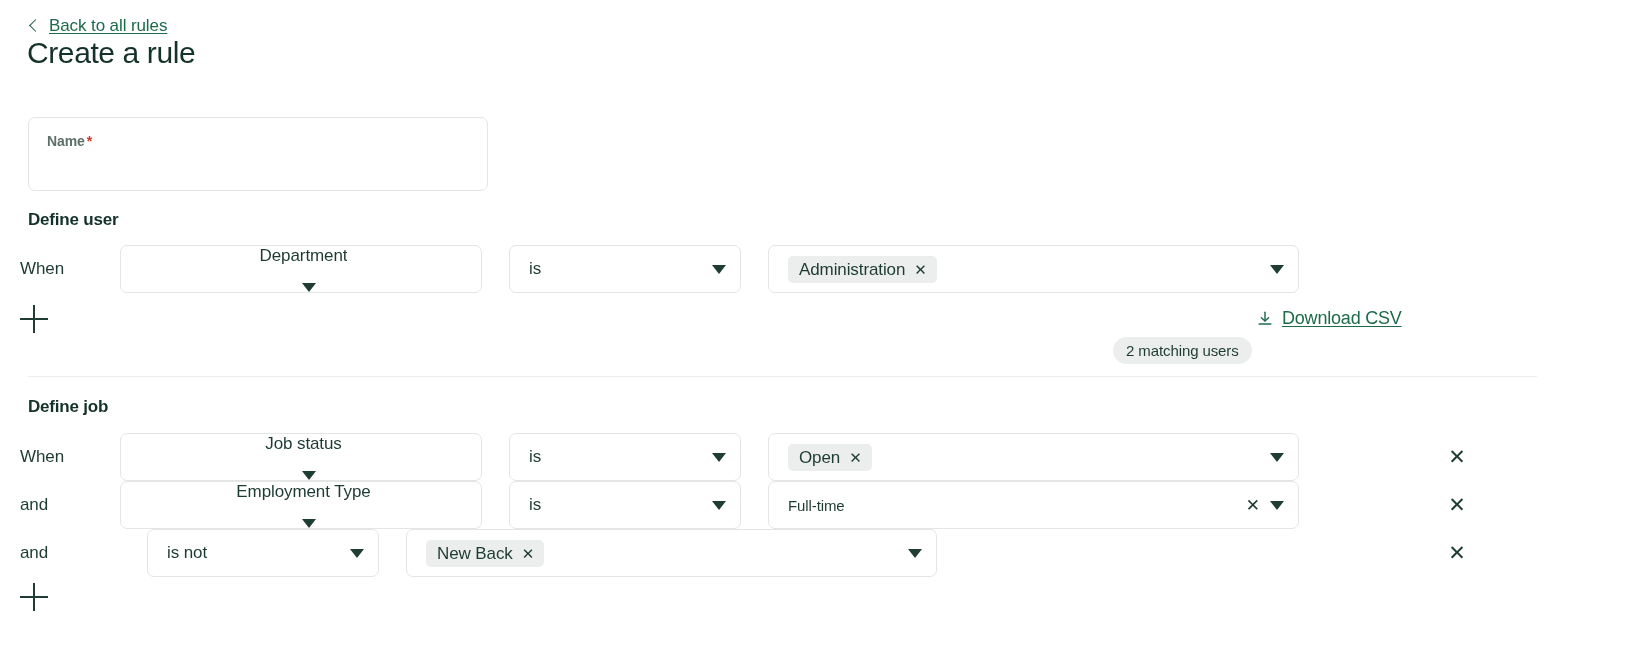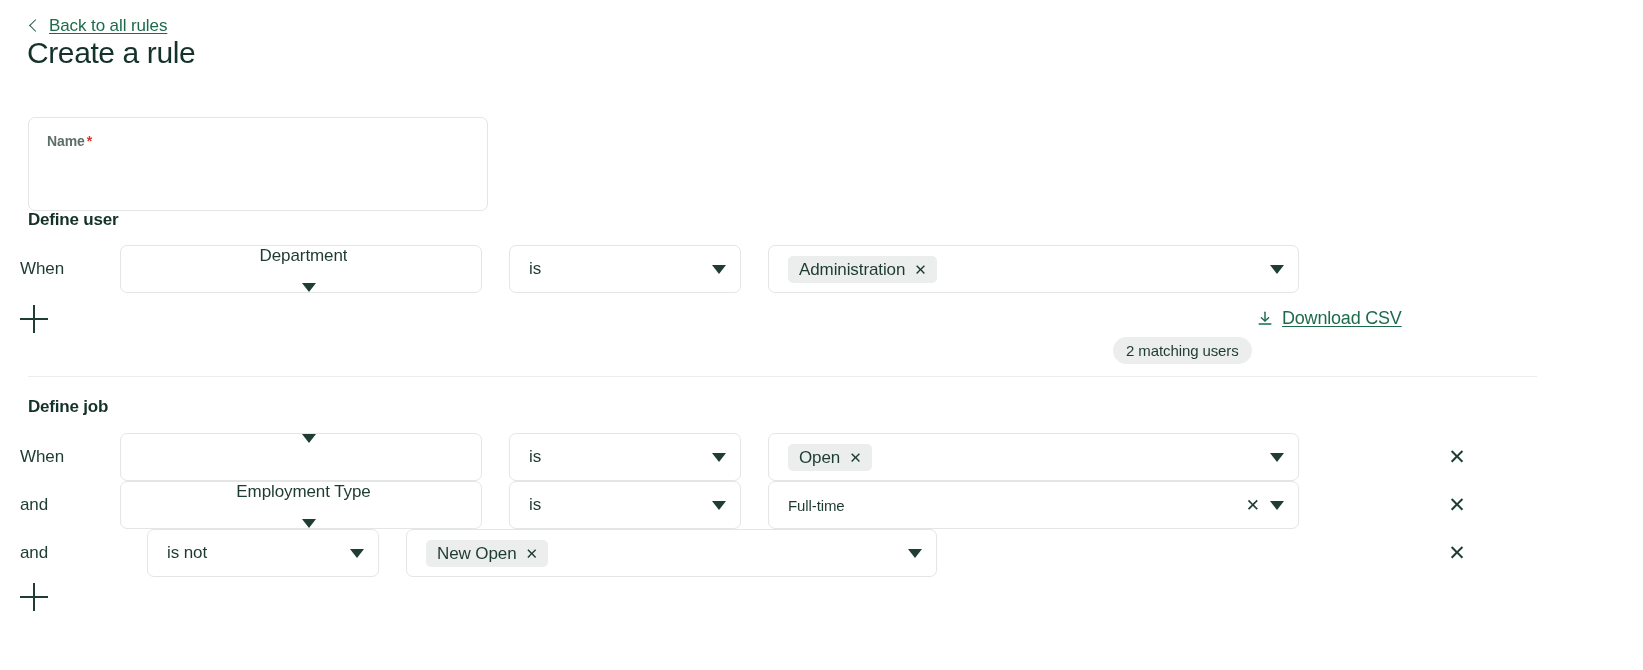--- a/index.html
+++ b/index.html
@@ -65,21 +65,21 @@
     color: #14312a;
     margin: 0;
   }
 
   
   .name-field {
     position: absolute;
     left: 28px;
     top: 117px;
     width: 460px;
-    height: 94px;
+    height: 74px;
     border: 1px solid #e3e6e4;
     border-radius: 7px;
     background: #fff;
     padding: 14px 18px 0 18px;
   }
   .name-label {
     font-size: 14px;
     font-weight: bold;
     color: #5d6f69;
     letter-spacing: -0.1px;
@@ -319,20 +319,21 @@
   <span class="download-link">Download CSV</span>
 </div>
 
 <div class="divider"></div>
 
 <div class="section-heading" id="heading-job">Define job</div>
 
 <div class="rule-row" style="left:0px; top:433px;">
   <span class="conj">When</span>
   <div class="select-box w-field gap-a">
+    <span class="sel-text">Job status</span>
     <span class="caret"></span>
   </div>
   <div class="select-box w-op gap-b">
     <span class="sel-text">is</span>
     <span class="caret"></span>
   </div>
   <div class="select-box w-value gap-c">
     <span class="value-inner">
       <span class="chip">
         <span>Open</span>
@@ -366,21 +367,21 @@
 
 <div class="rule-row" style="left:0px; top:529px;">
   <span class="conj">and</span>
   <div class="select-box w-op gap-b">
     <span class="sel-text">is not</span>
     <span class="caret"></span>
   </div>
   <div class="select-box w-value gap-c">
     <span class="value-inner">
       <span class="chip">
-        <span>New Open</span>
+        <span>New Back</span>
         <span class="x-glyph">✕</span>
       </span>
     </span>
     <span class="caret"></span>
   </div>
 </div>
 <div class="remove-row-btn" style="left:1444px; top:540px;">✕</div>
 
 <div class="add-btn" style="left:20px; top:583px;"></div>
 

